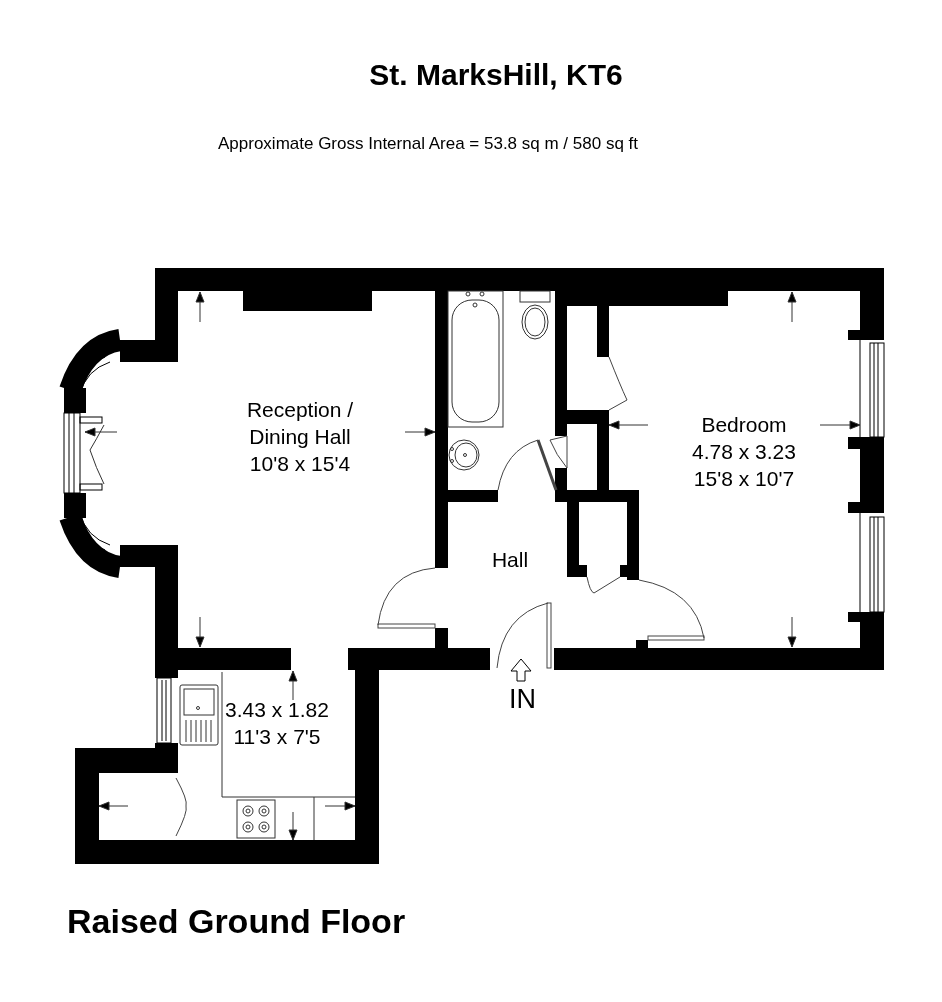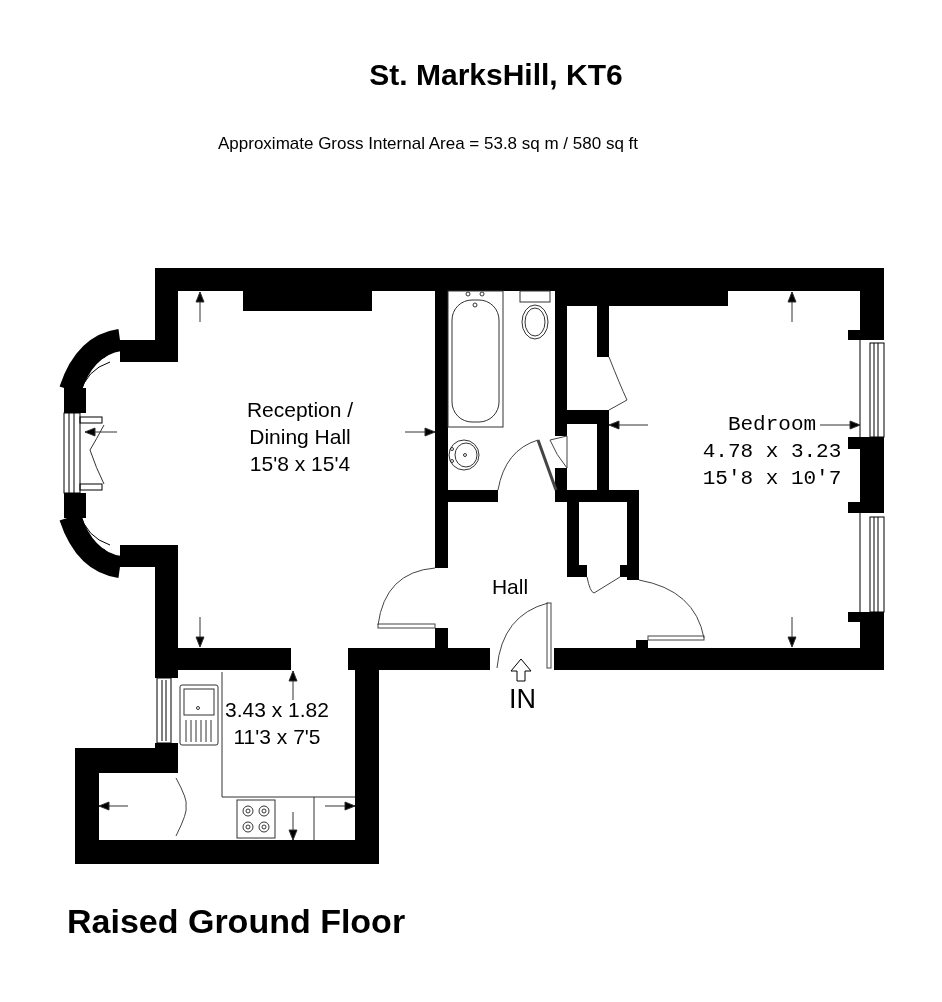--- a/index.html
+++ b/index.html
@@ -213,33 +213,33 @@
   </g>
 
   <g fill="none" stroke="#000" stroke-width="1">
     <polygon points="521,659 511,671 517,671 517,681 525,681 525,671 531,671"></polygon>
   </g>
 </svg>
 
 <div class="room-label" style="left:190px; top:396px; width:220px;">
   <div>Reception /</div>
   <div>Dining Hall</div>
-  <div>15'8 x 15'4</div>
-</div>
-
-<div class="room-label" style="left:672px; top:411px; width:200px;font-family:Liberation Mono, monospace;">
+  <div>10'8 x 15'4</div>
+</div>
+
+<div class="room-label" style="left:644px; top:411px; width:200px;">
   <div>Bedroom</div>
   <div>4.78 x 3.23</div>
   <div>15'8 x 10'7</div>
 </div>
 
 <div class="room-label" style="left:197px; top:696px; width:160px;">
   <div>3.43 x 1.82</div>
   <div>11'3 x 7'5</div>
 </div>
 
-<div class="room-label" style="left:470px; top:546px; width:80px;margin-top:27px;">
+<div class="room-label" style="left:470px; top:546px; width:80px;">
   <div>Hall</div>
 </div>
 
 <div class="in-label">IN</div>
 
 <div class="floor-label">Raised Ground Floor</div>
 
 </body></html>

